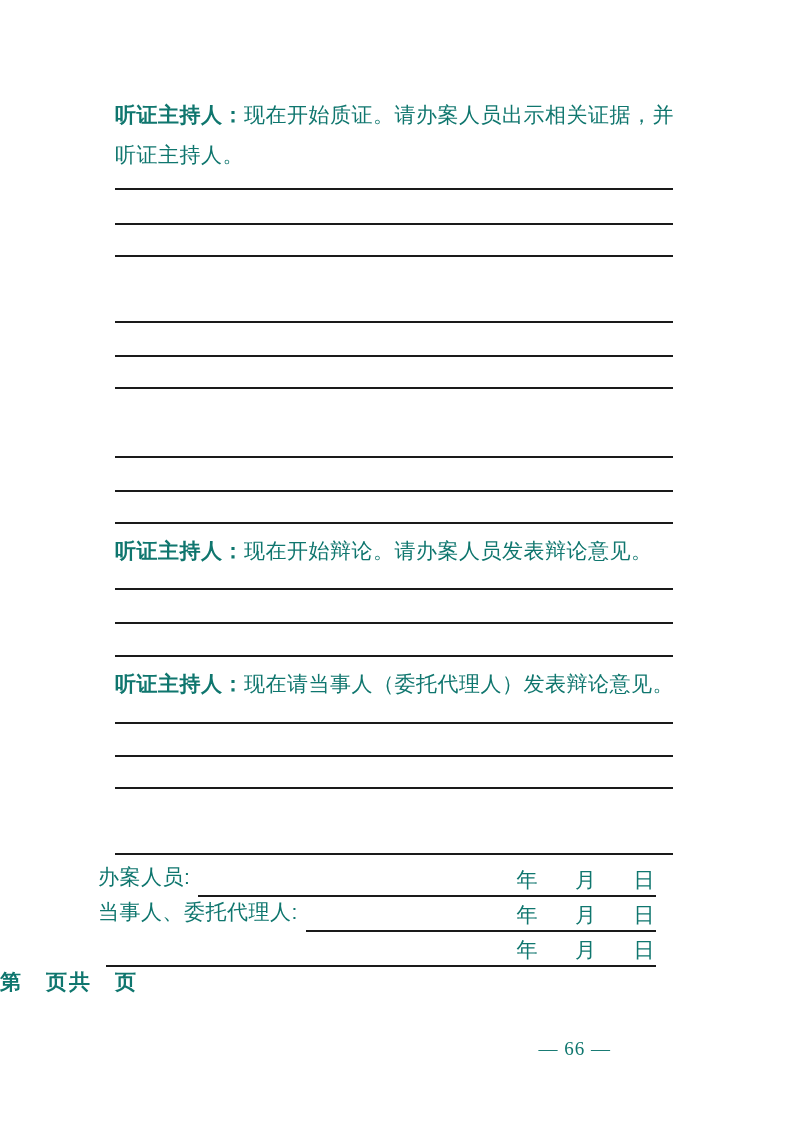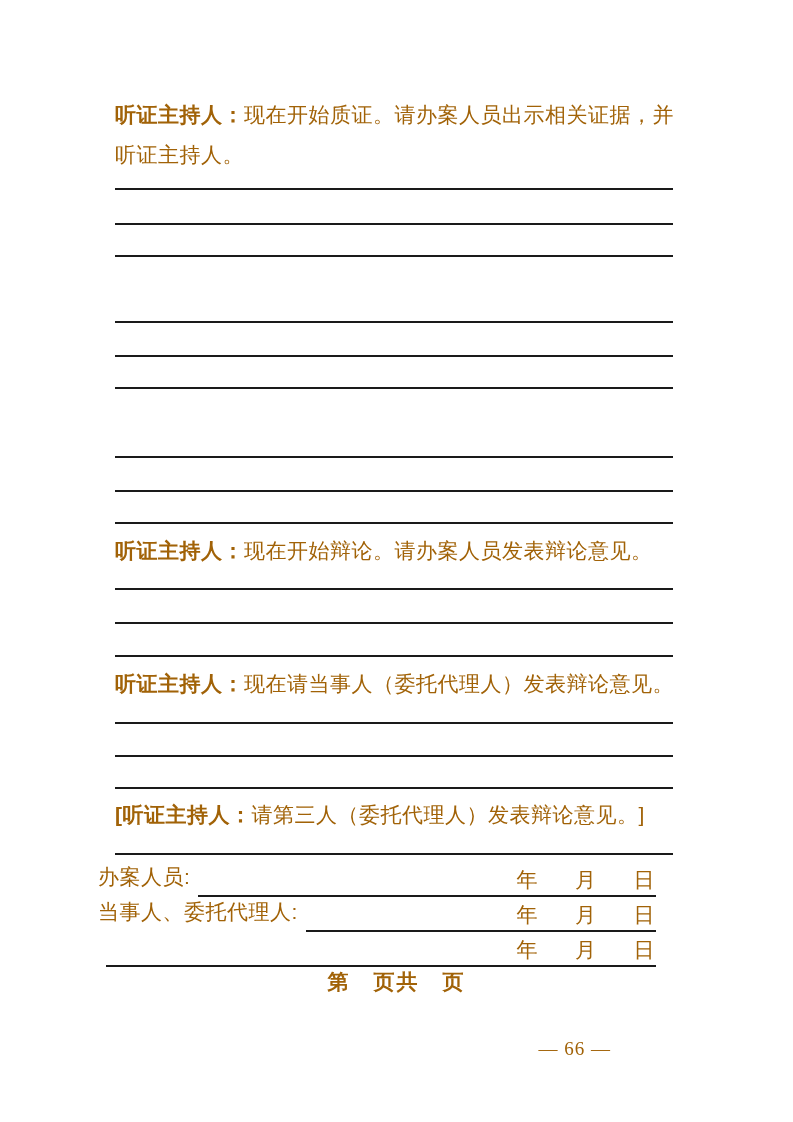--- a/index.html
+++ b/index.html
@@ -1,21 +1,21 @@
 <!DOCTYPE html>
 <html><head>
 <meta charset="utf-8">
 <style>
   html, body { margin: 0; padding: 0; background: #ffffff; }
   .page {
     position: relative;
     width: 722px;
     height: 1122px;
     background: #ffffff;
-    color: #a16207;
+    color: #0f766e;
     font-family: "Liberation Sans", sans-serif;
     overflow: hidden;
   }
   .block {
     position: absolute;
     left: 115px;
     width: 558px;
   }
   .para {
     font-size: 21px;
@@ -58,21 +58,21 @@
     display: inline-flex;
     gap: 37px;
     line-height: 31px;
     padding-right: 1px;
   }
   .footer-counter {
     position: absolute;
     left: 0;
     top: 968px;
     width: 793px;
-    text-align: center;
+    text-align: left;
     font-size: 21px;
     font-weight: 700;
     letter-spacing: 2px;
   }
   .page-number {
     position: absolute;
     top: 1038px;
     right: 111px;
     font-family: "Liberation Serif", serif;
     font-size: 19px;
@@ -112,23 +112,20 @@
   <div class="rule" style="top:655px"></div>
 
   <div class="block para" style="top:664px">
     <span class="lbl">听证主持人：</span><span>现在请当事人（委托代理人）发表辩论意见。</span>
   </div>
 
   <div class="rule" style="top:722px"></div>
   <div class="rule" style="top:755px"></div>
   <div class="rule" style="top:787px"></div>
 
-  <div class="block para" style="top:795px">
-    <span class="lbl">[听证主持人：</span><span>请第三人（委托代理人）发表辩论意见。]</span>
-  </div>
 
   <div class="rule" style="top:853px"></div>
 
   <div class="sig-row" style="top:860px">
     <span class="sig-label">办案人员:</span>
     <span class="sig-fill">
       <span class="sig-date">
         <span>年</span>
         <span>月</span>
         <span>日</span>

